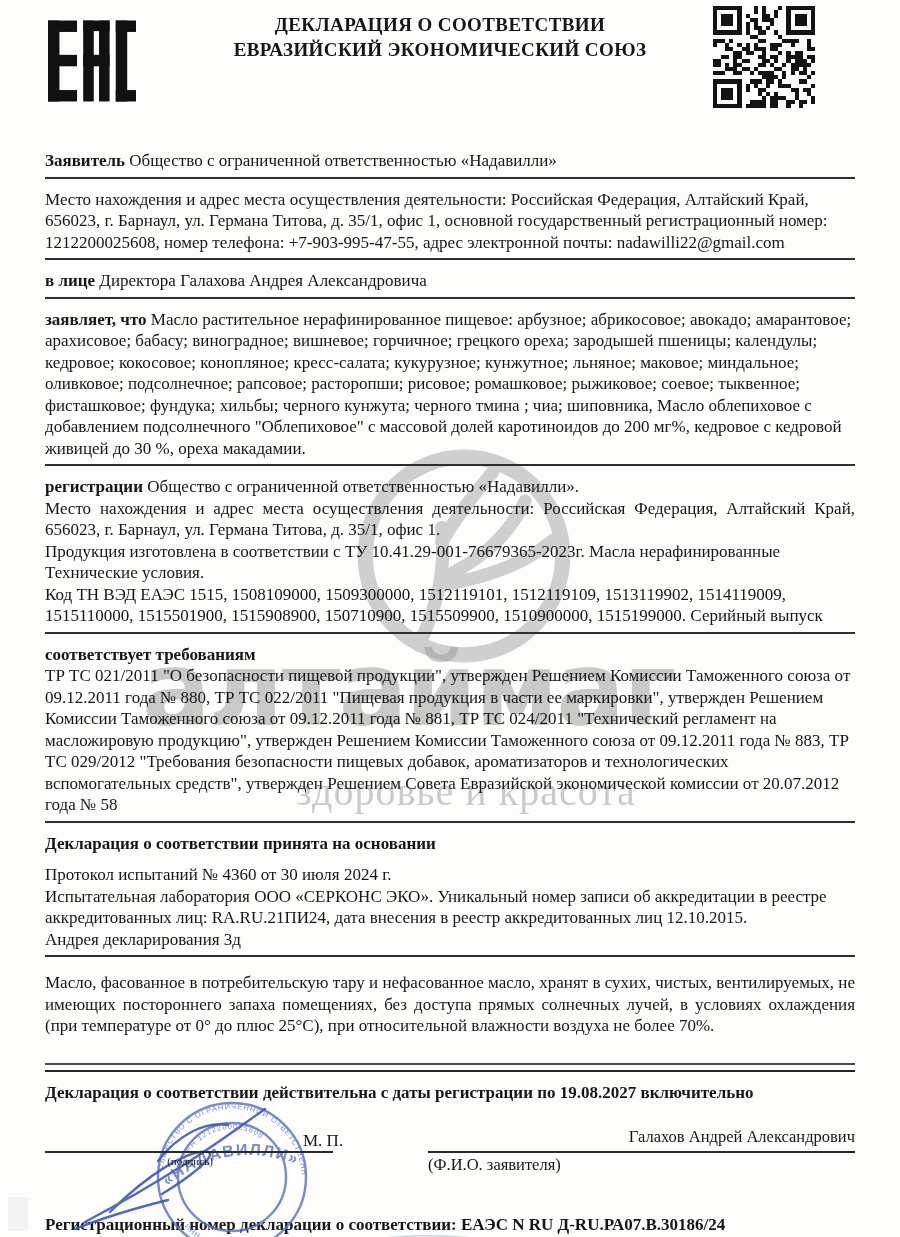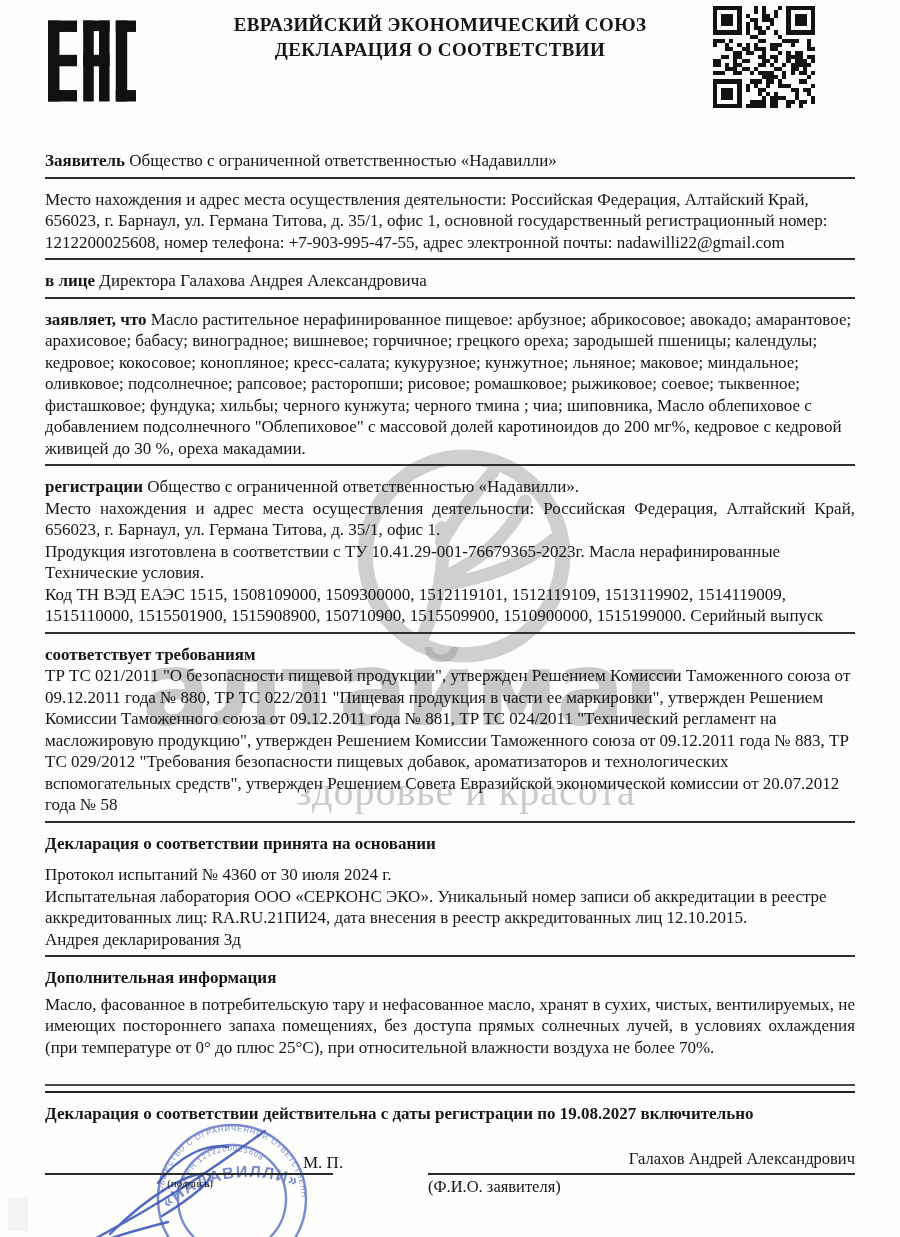--- a/index.html
+++ b/index.html
@@ -87,22 +87,22 @@
           <rect x="40" y="0" width="12" height="92"></rect>
           <rect x="58" y="0" width="12" height="92"></rect>
           <rect x="40" y="0" width="30" height="12"></rect>
           <rect x="40" y="39" width="30" height="13"></rect>
           <rect x="77" y="0" width="13" height="92"></rect>
           <rect x="77" y="0" width="23" height="13"></rect>
           <rect x="77" y="79" width="23" height="13"></rect>
         </g>
       </svg>
       <div class="titles">
+        <div class="title">ДЕКЛАРАЦИЯ О СООТВЕТСТВИИ</div>
         <div class="title">ЕВРАЗИЙСКИЙ ЭКОНОМИЧЕСКИЙ СОЮЗ</div>
-        <div class="title">ДЕКЛАРАЦИЯ О СООТВЕТСТВИИ</div>
       </div>
       <svg class="qr" viewBox="0 0 25 25" shape-rendering="crispEdges">
           <rect x="10" y="0" width="1" height="1" fill="#131313"></rect>
           <rect x="12" y="0" width="1" height="1" fill="#131313"></rect>
           <rect x="16" y="0" width="1" height="1" fill="#131313"></rect>
           <rect x="10" y="1" width="1" height="1" fill="#131313"></rect>
           <rect x="12" y="1" width="1" height="1" fill="#131313"></rect>
           <rect x="15" y="1" width="1" height="1" fill="#131313"></rect>
           <rect x="8" y="2" width="1" height="1" fill="#131313"></rect>
           <rect x="12" y="2" width="1" height="1" fill="#131313"></rect>
@@ -344,21 +344,20 @@
     <div class="row pt pb">
       <p class="line b">Декларация о соответствии принята на основании</p>
       <div class="gap"></div>
       <p class="line">Протокол испытаний № 4360 от 30 июля 2024 г.</p>
       <p class="line">Испытательная лаборатория ООО «СЕРКОНС ЭКО». Уникальный номер записи об аккредитации в реестре аккредитованных лиц: RA.RU.21ПИ24, дата внесения в реестр аккредитованных лиц 12.10.2015.</p>
       <p class="line">Андрея декларирования 3д</p>
     </div>
     <div class="hr"></div>
 
     <div class="row pt">
-      <p class="line b">Дополнительная информация</p>
       <div style="height:5px"></div>
       <p class="line just">Масло, фасованное в потребительскую тару и нефасованное масло, хранят в сухих, чистых, вентилируемых, не имеющих постороннего запаха помещениях, без доступа прямых солнечных лучей, в условиях охлаждения (при температуре от 0° до плюс 25°С), при относительной влажности воздуха не более 70%.</p>
       <div style="height:26px"></div>
     </div>
     <div class="hr2"></div>
 
     <div class="row pt">
       <p class="line b">Декларация о соответствии действительна с даты регистрации по 19.08.2027 включительно</p>
     </div>
 

